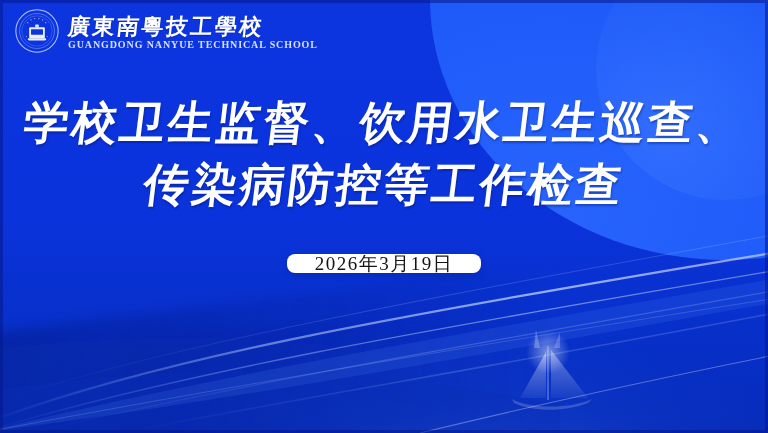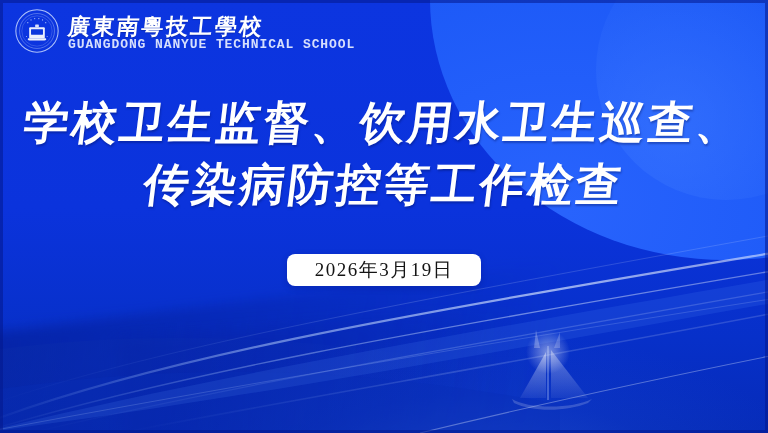--- a/index.html
+++ b/index.html
@@ -113,22 +113,22 @@
     font-size: 22px;
     font-weight: 700;
     color: #ffffff;
     letter-spacing: 2.5px;
     line-height: 26px;
     white-space: nowrap;
     transform: skewX(-6deg);
     text-shadow: 0 1px 1px rgba(0,0,0,.18);
   }
   .school-en {
-    font-family: Liberation Mono, monospace;
-    font-size: 13px;
+    font-family: Liberation Serif, serif;
+    font-size: 10px;
     font-weight: 700;
     color: #e8eeff;
     letter-spacing: 0.9px;
     line-height: 12px;
     white-space: nowrap;
     opacity: .92;
     text-align: center;
   }
 
   
@@ -151,21 +151,21 @@
     text-shadow: 1px 2px 2px rgba(2, 16, 90, .35);
   }
 
   
   .date-badge {
     position: absolute;
     left: 50%;
     top: 254px;
     transform: translateX(-50%);
     min-width: 194px;
-    height: 32px;
+    height: 19px;
     border-radius: 8px;
     background: #ffffff;
     display: flex;
     align-items: center;
     justify-content: center;
     box-shadow: 0 2px 6px rgba(0, 10, 80, .22);
   }
   .date-text {
     font-family: "Liberation Serif", "DejaVu Serif", serif;
     font-size: 19px;

